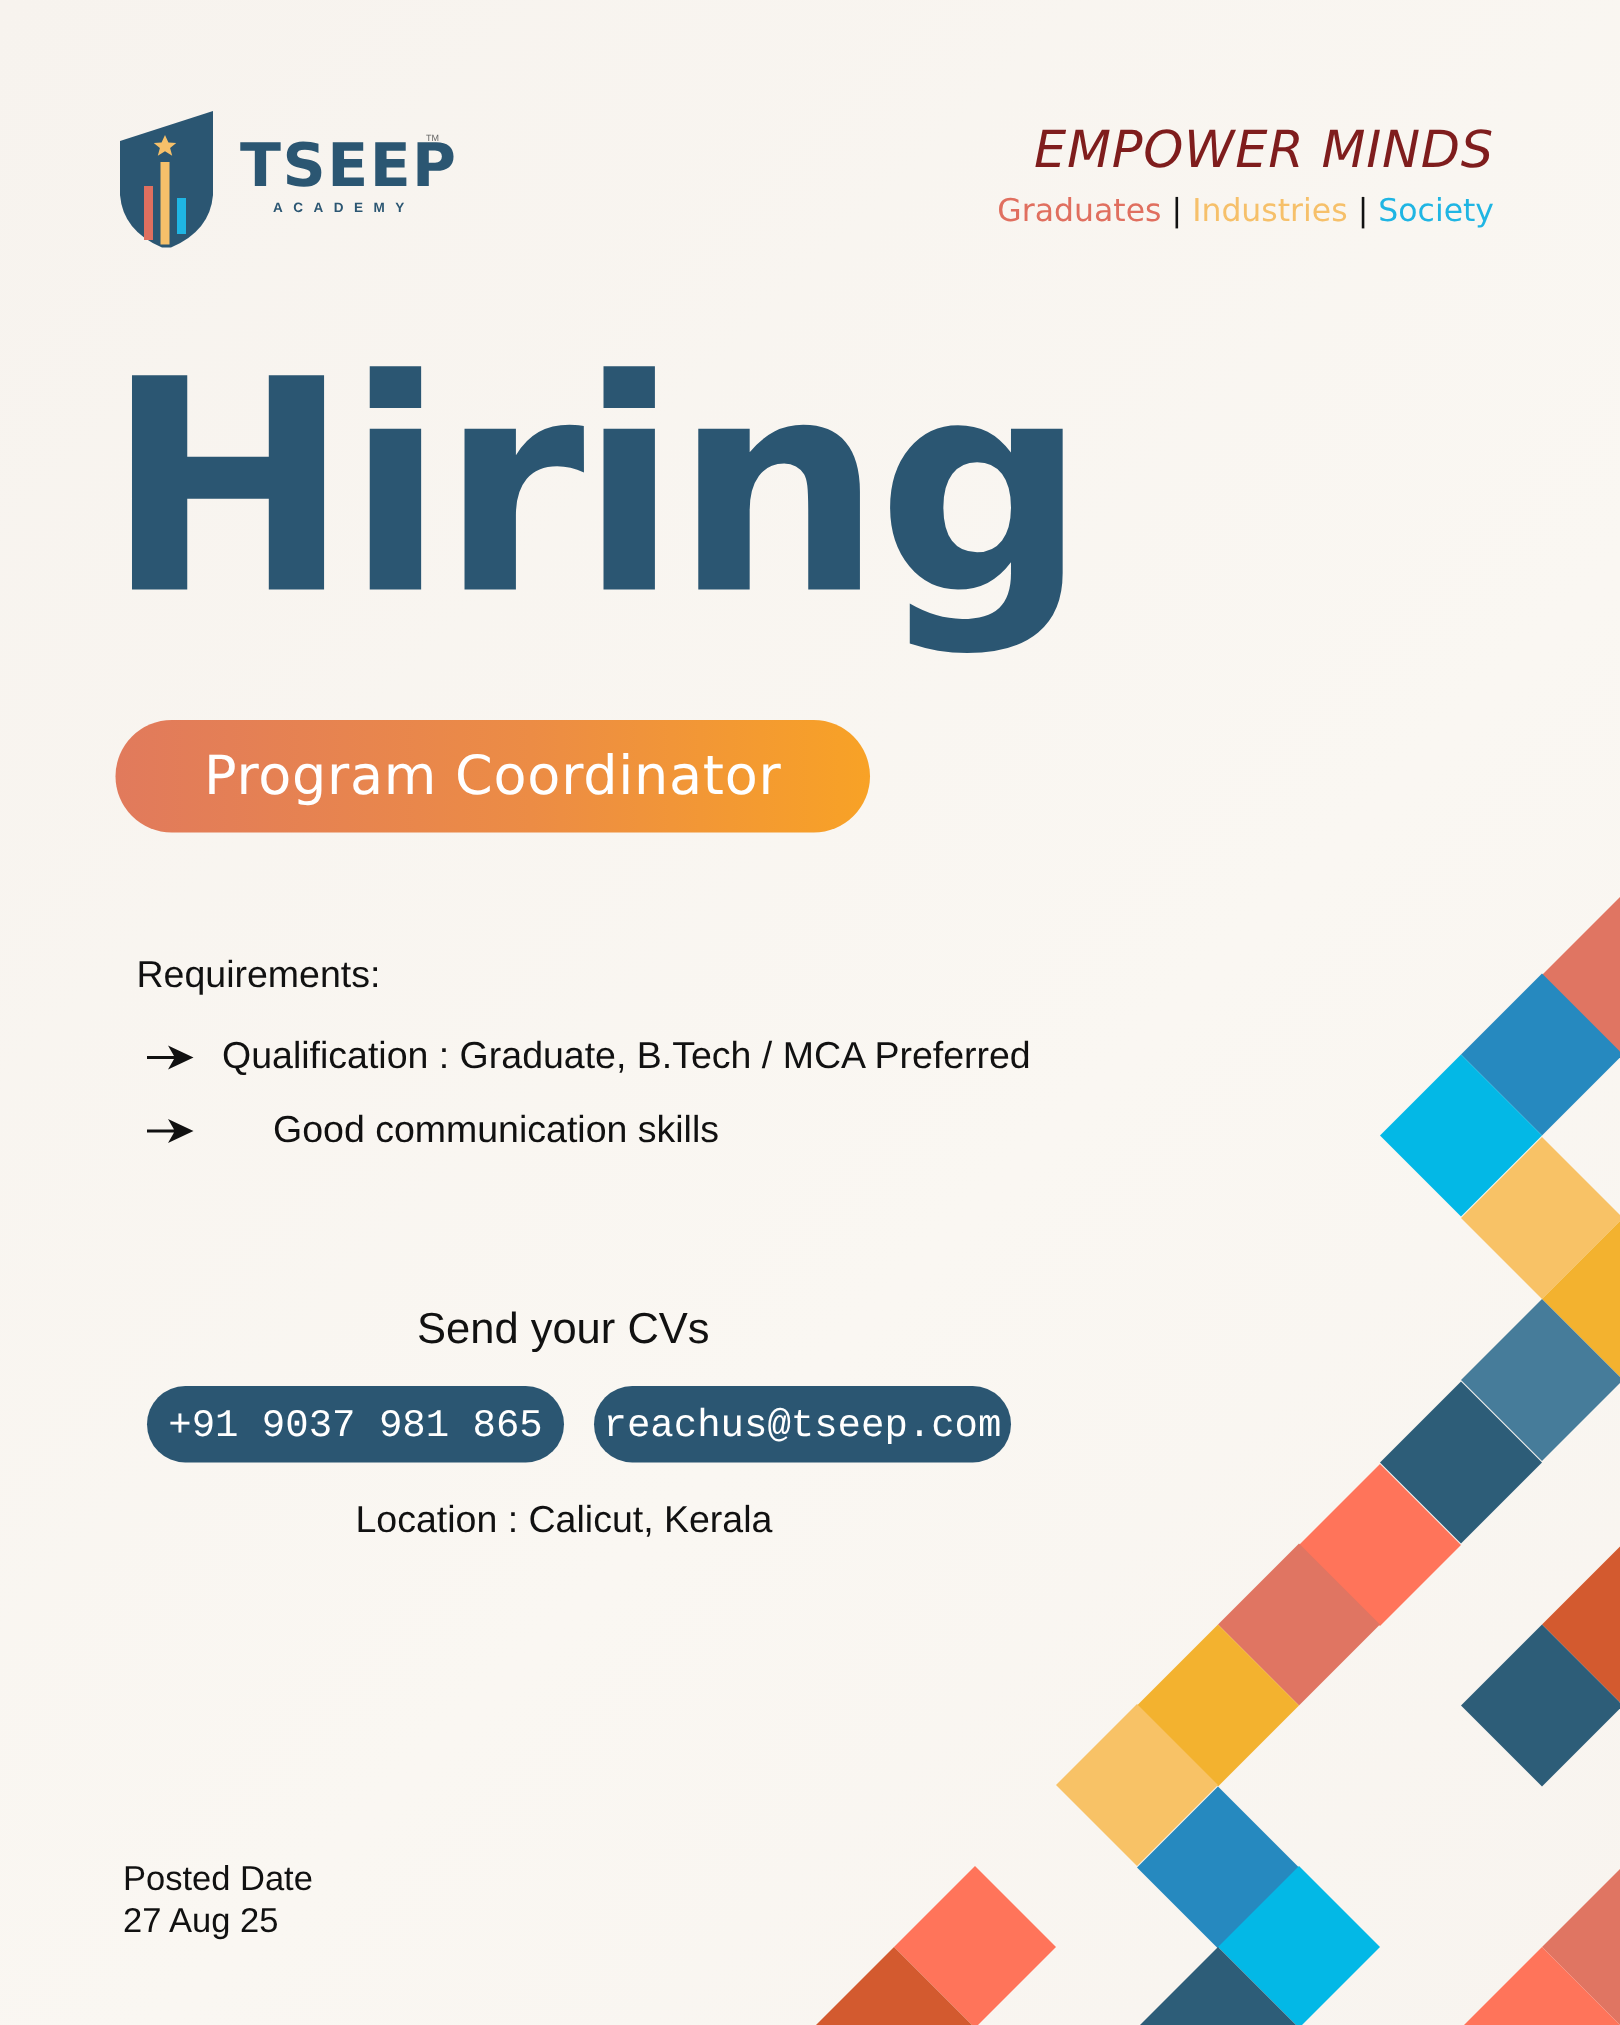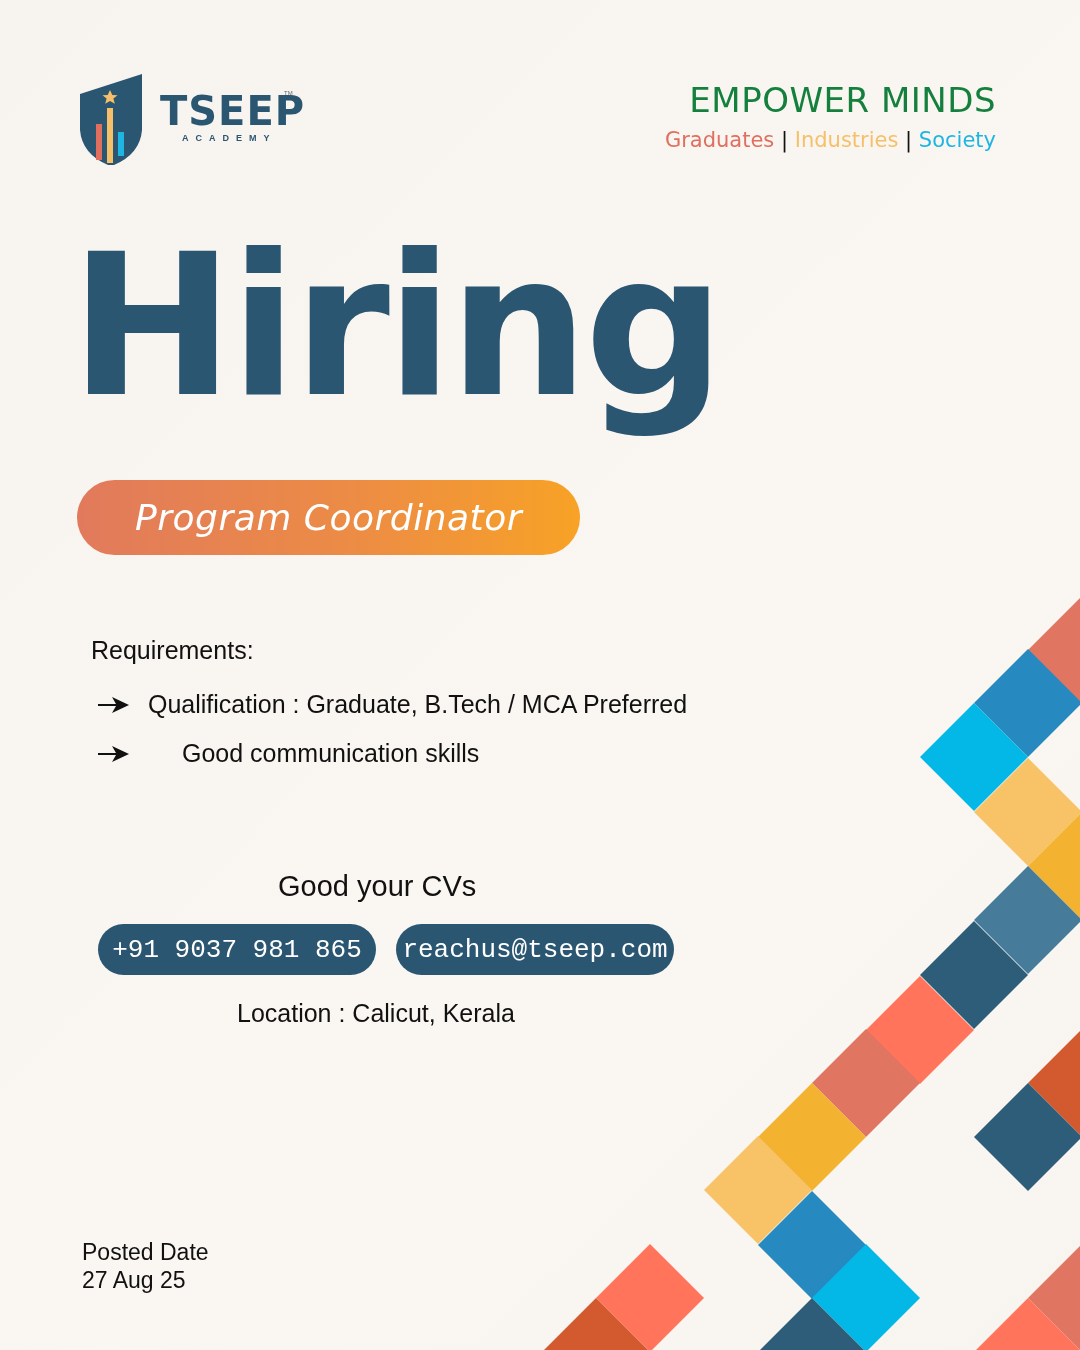--- a/index.html
+++ b/index.html
@@ -6,27 +6,27 @@
   body { width:1080px; height:1350px; overflow:hidden; background:#f8f4ef; position:relative; font-family:"Liberation Sans", sans-serif; color:#111; }
   .canvas { position:absolute; inset:0; background:linear-gradient(135deg,#f7f3ee 0%,#faf7f2 60%,#f8f4ef 100%); }
   .tiles { position:absolute; left:0; top:0; width:1080px; height:1350px; }
 
   .logo { position:absolute; left:78px; top:72px; width:220px; height:95px; }
   .logo-text { position:absolute; left:82px; top:16px; font-family:"DejaVu Sans", sans-serif; font-weight:bold; font-size:40px; letter-spacing:1px; color:#2b5672; }
   .logo-sub { position:absolute; left:104px; top:61px; font-size:9px; letter-spacing:7px; color:#2b5672; font-weight:bold; }
   .tm { position:absolute; left:206px; top:18px; font-size:6px; color:#666; }
 
   .tagline { position:absolute; right:84px; top:80px; text-align:right; }
-  .tag-title { font-family:"DejaVu Sans", sans-serif; font-size:34px; color:#15803d; letter-spacing:0.5px; line-height:40px; }
+  .tag-title { font-family:"DejaVu Sans", sans-serif; font-size:34px; color:#7f1d1d; letter-spacing:0.5px; line-height:40px;font-style:italic; }
   .tag-sub { font-family:"DejaVu Sans", sans-serif; font-size:21px; margin-top:6px; line-height:28px; }
   .tag-sub .g { color:#e06f5f; } .tag-sub .i { color:#f6c06a; } .tag-sub .s { color:#1fb5e3; } .tag-sub .sep { color:#111; }
 
   .hiring { position:absolute; left:70px; top:228px; font-family:"DejaVu Sans", sans-serif; font-weight:bold; font-size:196px; letter-spacing:-4px; color:#2b5672; line-height:1; }
 
-  .role-pill { position:absolute; left:77px; top:480px; width:503px; height:75px; border-radius:38px; background:linear-gradient(90deg,#e17a5c 0%,#ec8c45 55%,#f8a226 100%); display:flex; align-items:center; justify-content:center;font-style:italic; }
+  .role-pill { position:absolute; left:77px; top:480px; width:503px; height:75px; border-radius:38px; background:linear-gradient(90deg,#e17a5c 0%,#ec8c45 55%,#f8a226 100%); display:flex; align-items:center; justify-content:center; }
   .role-pill span { color:#fff; font-family:"DejaVu Sans", sans-serif; font-size:36px; font-weight:500; letter-spacing:0.5px; }
 
   .req-title { position:absolute; left:91px; top:636px; font-size:25px; text-underline-offset:4px; color:#111; }
   .req-item { position:absolute; left:96px; display:flex; align-items:center; font-size:25px; color:#111; }
   .req-item .arrow { width:34px; height:20px; margin-right:18px; }
 
   .send { position:absolute; left:278px; top:870px; font-size:29px; color:#111; }
   .contact-pill { position:absolute; top:924px; height:51px; border-radius:26px; background:#2b5672; color:#fff; display:flex; align-items:center; justify-content:center; font-size:26px;font-family:Liberation Mono, monospace; }
   .location { position:absolute; left:237px; top:999px; font-size:25px; color:#111; }
 
@@ -99,21 +99,21 @@
   </svg>
   <span>Qualification : Graduate, B.Tech / MCA Preferred</span>
 </div>
 <div class="req-item" style="top:739px;gap:32px;">
   <svg class="arrow" viewBox="0 0 34 20" style="margin-right:20px;">
     <path d="M2 9 L20 9 L16 2 L33 10 L16 18 L20 11 L2 11 Z" fill="#111"></path>
   </svg>
   <span>Good communication skills</span>
 </div>
 
-<div class="send">Good your CVs</div>
+<div class="send">Send your CVs</div>
 <div class="contact-pill" style="left:98px;width:278px;">
   <span>+91 9037 981 865</span>
 </div>
 <div class="contact-pill" style="left:396px;width:278px;">
   <span>reachus@tseep.com</span>
 </div>
 <div class="location">Location : Calicut, Kerala</div>
 
 <div class="posted">
   <div>Posted Date</div>

